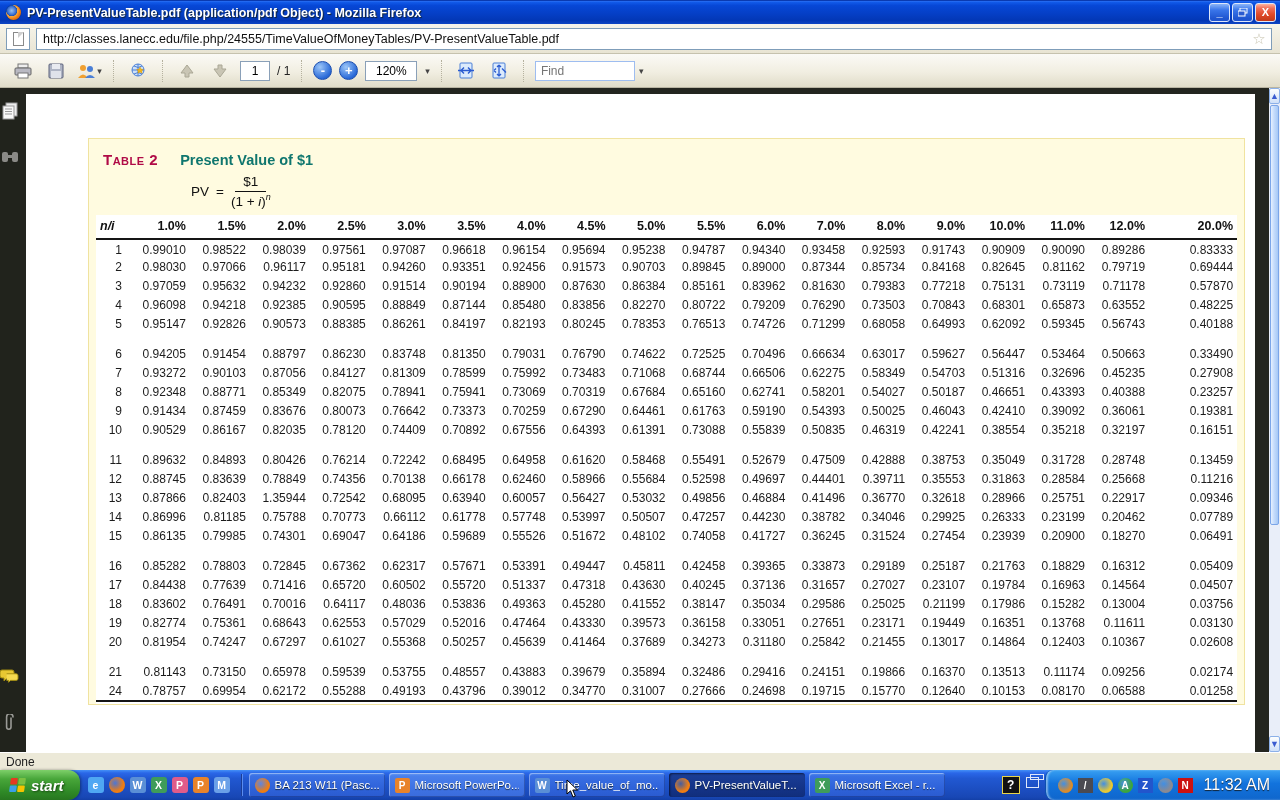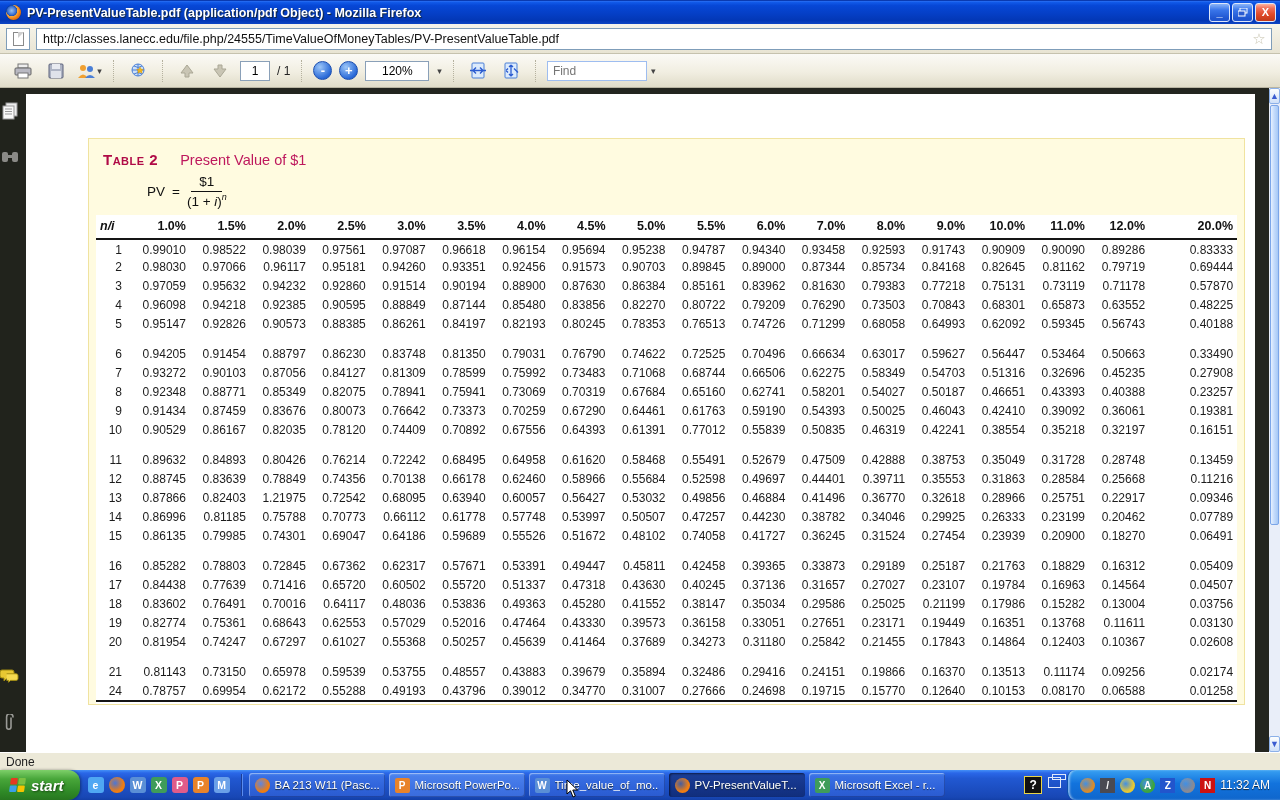--- a/index.html
+++ b/index.html
@@ -38,21 +38,21 @@
     border-bottom:1px solid #b8b4a2; display:flex; align-items:center; padding:0 10px; gap:7px; }
   .sep { width:1px; height:22px; border-left:1px dotted #b5b19e; margin:0 4px; }
   .tbtn { display:flex; align-items:center; justify-content:center; height:26px; min-width:26px; border-radius:2px; }
   .tbtn svg { display:block; }
   .caret { font-size:9px; color:#444; margin-left:1px; }
   .pagebox { width:30px; height:20px; border:1px solid #8aa0b8; background:#fff; font-size:12px; text-align:center;
     font-family:"Liberation Sans",sans-serif; }
   .pagetotal { font-size:12px; color:#222; }
   .zoombtn { width:19px; height:19px; border-radius:50%; color:#fff; font-weight:bold; font-size:13px; line-height:17px;
     text-align:center; background:radial-gradient(circle at 35% 30%,#9cc6f8,#2a6ad8 70%,#1c4fb0); border:1px solid #1c4fb0; }
-  .zoomlevel { width:64px; height:20px; border:1px solid #8aa0b8; background:#fff; font-size:12px; display:flex;
+  .zoomlevel { width:52px; height:20px; border:1px solid #8aa0b8; background:#fff; font-size:12px; display:flex;
     align-items:center; justify-content:center; }
   .findwrap { display:flex; align-items:center; gap:3px; }
   .find-input { width:100px; height:20px; border:1px solid #9ebdf0; font-size:12px; padding:0 5px; color:#9a9a8a;
     font-family:"Liberation Sans",sans-serif; }
 
   
   .content { height:664px; display:flex; }
   .side { width:30px; background:#21231c; display:flex; flex-direction:column; align-items:center; padding:14px 0 10px; }
   .side .sp { flex:1 1 auto; }
   .side-ic { margin-bottom:26px; }
@@ -68,22 +68,22 @@
   .sthumb:after { content:""; position:absolute; left:4px; right:4px; top:50%; height:1px;
     box-shadow:0 -3px 0 #9ab8e8, 0 0 0 #9ab8e8, 0 3px 0 #9ab8e8; background:#9ab8e8; }
   .strack { flex:1 1 auto; }
   .redge { width:4px; background:#ece9d8; }
 
   
   .pv-box { margin:44px 10px 0 62px; background:#fffbe0; border:1px solid #f0e3a0; }
   .pv-head { padding:12px 18px 4px 14px; }
   .pv-titlerow { display:flex; align-items:baseline; gap:22px; }
   .pv-label { color:#b00a46; font-weight:bold; font-size:15px; font-variant:small-caps; letter-spacing:.5px; }
-  .pv-title { color:#be185d; font-size:14.5px; font-weight:400; }
-  .pv-formula { display:flex; align-items:center; gap:7px; margin:6px 0 2px 44px; font-size:13.5px; color:#111; }
+  .pv-title { color:#0f766e; font-size:14.5px; font-weight:700; }
+  .pv-formula { display:flex; align-items:center; gap:7px; margin:6px 0 2px 88px; font-size:13.5px; color:#111; }
   .frac { display:inline-flex; flex-direction:column; align-items:center; line-height:1.15; }
   .frac .num { border-bottom:1px solid #111; padding:0 8px 1px; }
   .frac .den i { font-style:italic; }
   .frac sup { font-size:9px; font-style:italic; }
   .pv-panel { background:#fff; margin:0 7px; padding:0 0 2px; }
   table.pv { width:100%; border-collapse:collapse; table-layout:fixed; border-bottom:2px solid #151515; }
   table.pv th { font-size:12.5px; font-weight:bold; color:#111; text-align:right; padding:4px 4px 5px 0;
     border-bottom:2px solid #151515; }
   table.pv th.ni { font-style:italic; text-align:left; padding-left:4px; }
   table.pv td { font-size:12px; color:#1c1c1c; text-align:right; padding:0 4px 0 0; height:19px; white-space:nowrap; }
@@ -118,21 +118,21 @@
     display:flex; align-items:center; justify-content:center; }
   .helpbtn { width:18px; height:18px; background:#111; border:1px solid #e8d44a; color:#fff; font-size:12px;
     font-weight:bold; display:flex; align-items:center; justify-content:center; margin:0 4px; }
   .undock { width:13px; height:11px; border:1px solid #dfe8fa; position:relative; margin:0 6px 6px 2px; background:transparent; }
   .undock:before { content:""; position:absolute; left:3px; top:-4px; width:12px; height:4px; border:1px solid #dfe8fa; }
   .tray { height:30px; display:flex; align-items:center; gap:5px; padding:0 10px 0 12px;
     background:linear-gradient(180deg,#38a0f2 0%,#1273dd 45%,#0f66cc 100%);
     border-left:1px solid #0c4fae; box-shadow:inset 2px 0 2px rgba(255,255,255,.45); border-radius:8px 0 0 8px; }
   .tray-ic { width:15px; height:15px; display:flex; align-items:center; justify-content:center;
     color:#fff; font-size:10px; font-weight:bold; }
-  .clock { color:#fff; font-size:12px; margin-left:0; text-shadow:0 1px 1px #123; white-space:nowrap; }
+  .clock { color:#fff; font-size:16px; margin-left:6px; text-shadow:0 1px 1px #123; white-space:nowrap; }
 
   
   .cursor { position:absolute; left:566px; top:779px; z-index:99; pointer-events:none; }
 </style>
 </head>
 <body>
 
 <div class="titlebar">
   <span class="ff-logo"></span>
   <span class="wtitle">PV-PresentValueTable.pdf (application/pdf Object) - Mozilla Firefox</span>
@@ -522,21 +522,21 @@
                   <td class="n">10</td>
                   <td>0.90529</td>
                   <td>0.86167</td>
                   <td>0.82035</td>
                   <td>0.78120</td>
                   <td>0.74409</td>
                   <td>0.70892</td>
                   <td>0.67556</td>
                   <td>0.64393</td>
                   <td>0.61391</td>
-                  <td>0.77012</td>
+                  <td>0.73088</td>
                   <td>0.55839</td>
                   <td>0.50835</td>
                   <td>0.46319</td>
                   <td>0.42241</td>
                   <td>0.38554</td>
                   <td>0.35218</td>
                   <td>0.32197</td>
                   <td>0.16151</td>
                 </tr>
                 <tr class="gap">
@@ -581,21 +581,21 @@
                   <td>0.35553</td>
                   <td>0.31863</td>
                   <td>0.28584</td>
                   <td>0.25668</td>
                   <td>0.11216</td>
                 </tr>
                 <tr>
                   <td class="n">13</td>
                   <td>0.87866</td>
                   <td>0.82403</td>
-                  <td>1.21975</td>
+                  <td>1.35944</td>
                   <td>0.72542</td>
                   <td>0.68095</td>
                   <td>0.63940</td>
                   <td>0.60057</td>
                   <td>0.56427</td>
                   <td>0.53032</td>
                   <td>0.49856</td>
                   <td>0.46884</td>
                   <td>0.41496</td>
                   <td>0.36770</td>
@@ -742,21 +742,21 @@
                   <td>0.61027</td>
                   <td>0.55368</td>
                   <td>0.50257</td>
                   <td>0.45639</td>
                   <td>0.41464</td>
                   <td>0.37689</td>
                   <td>0.34273</td>
                   <td>0.31180</td>
                   <td>0.25842</td>
                   <td>0.21455</td>
-                  <td>0.17843</td>
+                  <td>0.13017</td>
                   <td>0.14864</td>
                   <td>0.12403</td>
                   <td>0.10367</td>
                   <td>0.02608</td>
                 </tr>
                 <tr class="gap">
                   <td colspan="19"></td>
                 </tr>
                 <tr>
                   <td class="n">21</td>

